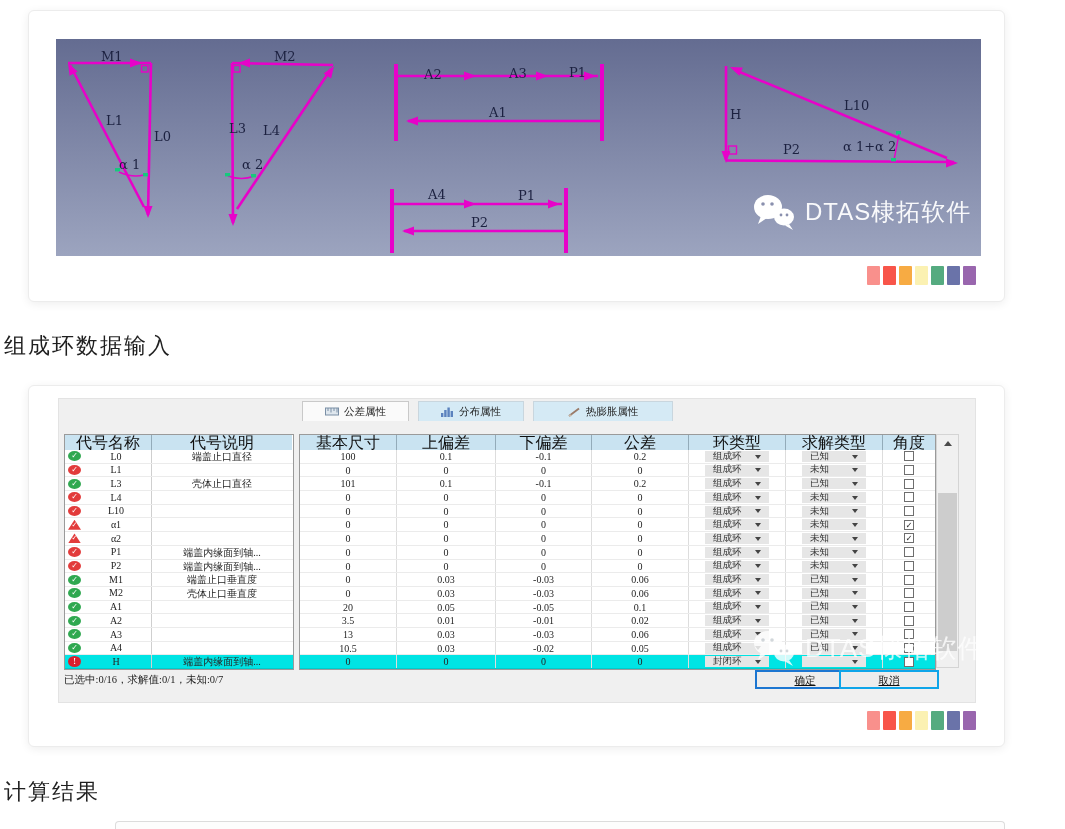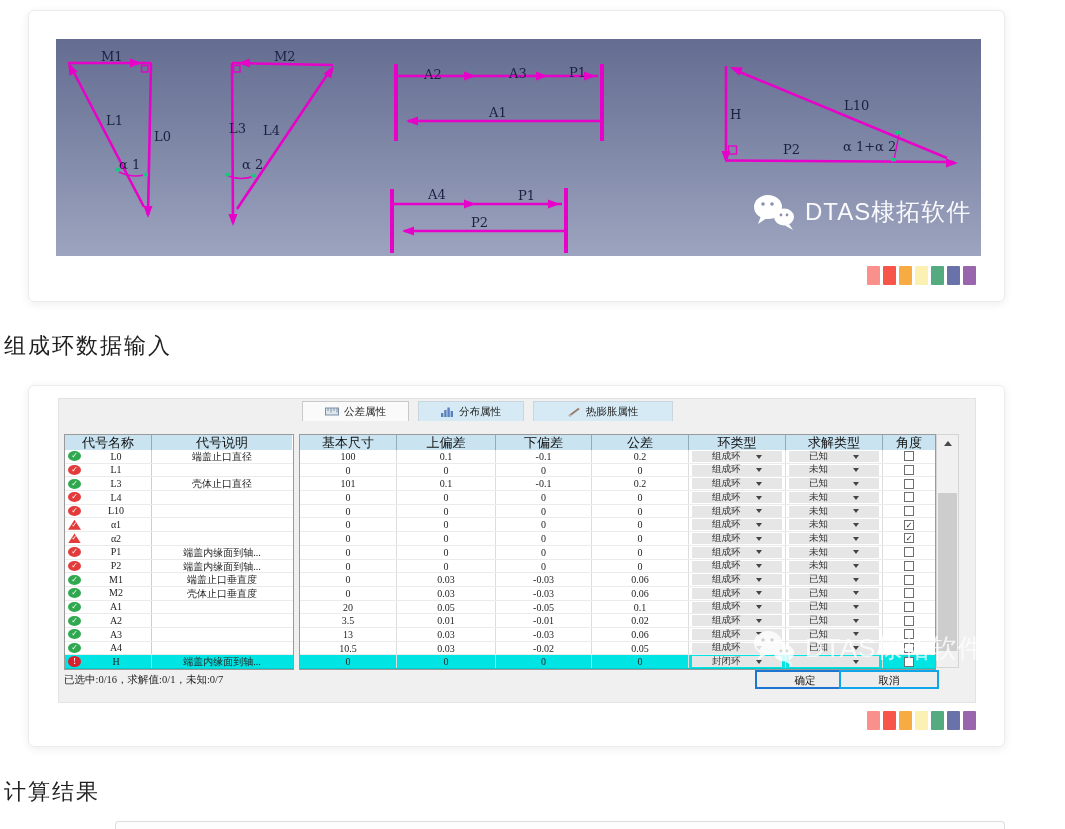--- a/index.html
+++ b/index.html
@@ -34,21 +34,21 @@
   #dialog{position:absolute;left:29px;top:12px;width:916px;height:303px;background:#f0f0f0;
           border:1px solid #e3e3e3;font-family:"Liberation Serif",serif;}
   .tabs{position:absolute;left:243px;top:2px;height:20px;display:flex;gap:9px;}
   .tab{height:20px;display:flex;align-items:center;justify-content:center;gap:5px;
        font-size:10.5px;color:#222;border:1px solid #c9d6de;border-bottom:none;
        background:#d5eaf5;box-sizing:border-box;}
   .tab.active{background:#fafafa;border-color:#c9c9c9;}
   .tab:nth-child(1){width:107px;}
   .tab:nth-child(2){width:106px;}
   .tab:nth-child(3){width:140px;}
-  .thead{display:flex;height:15px;line-height:15px;font-size:13px;color:#101010;}
+  .thead{display:flex;height:15px;line-height:15px;font-size:16px;color:#101010;}
   .hcell{background:#c9e3f1;border-right:1px solid #93abb9;box-sizing:border-box;
          text-align:center;overflow:hidden;white-space:nowrap;}
   .ltable{position:absolute;left:5px;top:35px;width:230px;border:1px solid #9a9a9a;
           background:#fff;box-sizing:border-box;}
   .rtable{position:absolute;left:240px;top:35px;width:637px;border:1px solid #9a9a9a;
           background:#fff;box-sizing:border-box;}
   .trow{display:flex;height:13.7px;line-height:13.5px;font-size:10px;color:#242424;
         border-bottom:1px solid #ebebeb;box-sizing:border-box;background:#fff;}
   .trow.hl{background:#00e4e4;border-bottom-color:#00cccc;}
   .cell{box-sizing:border-box;text-align:center;overflow:hidden;white-space:nowrap;}
@@ -59,34 +59,34 @@
   .w-ring{width:97px;} .w-solve{width:97px;} .w-ang{width:52px;border-right:none;display:flex;align-items:center;justify-content:center;}
   .nm{flex:1;text-align:center;}
   .sicon{width:13px;height:10px;margin-left:3px;flex:0 0 13px;display:flex;align-items:center;
          justify-content:center;color:#fff;font-size:8px;line-height:10px;border-radius:50%;}
   .green-check{background:#2fa850;}
   .red-check{background:#e23b3b;}
   .red-alert{background:#d91f2e;border-radius:50%;width:11px;height:11px;font-weight:bold;}
   .red-triangle{background:#e23b3b;border-radius:0;clip-path:polygon(50% 0,0 100%,100% 100%);
                 font-size:7px;align-items:flex-end;}
   .dd{display:flex;align-items:center;justify-content:space-between;background:#e6e6e6;
-      height:11px;margin:1px 3px;padding:0 20px;font-size:9.5px;color:#333;flex:1;}
+      height:11px;margin:1px 16px;padding:0 8px;font-size:9.5px;color:#333;flex:1;}
   .dar{width:0;height:0;border-left:3.5px solid transparent;border-right:3.5px solid transparent;
        border-top:4px solid #444;}
   .cb{width:10px;height:10px;background:#fff;border:1px solid #6e6e6e;box-sizing:border-box;
       font-size:8.5px;line-height:8px;color:#333;text-align:center;}
   .scrollbar{position:absolute;left:877px;top:35px;width:23px;height:234px;background:#f0f0f0;
              border:1px solid #d4d4d4;box-sizing:border-box;}
   .scroll-up{height:16px;display:flex;align-items:center;justify-content:center;}
   .scroll-up .tri{width:0;height:0;border-left:4px solid transparent;border-right:4px solid transparent;
                   border-bottom:5px solid #4a4a4a;}
   .scroll-thumb{position:absolute;left:1px;top:58px;width:19px;height:158px;background:#cdcdcd;}
   .statusbar{position:absolute;left:5px;top:274px;font-size:10.5px;color:#1d1d1d;}
   .btn{position:absolute;top:271px;width:100px;height:19px;text-align:center;line-height:17px;
-       font-size:10.5px;color:#111;background:#ededed;box-sizing:border-box;}
+       font-size:10.5px;color:#111;background:#ededed;box-sizing:border-box;text-decoration:underline;}
   #btn-ok{left:696px;border:2px solid #1c76d1;}
   #btn-cancel{left:780px;border:2px solid #0ea5e9;}
 
   
   .ticon{display:inline-block;}
 </style>
 </head>
 <body>
 
 <div class="card" id="card1">

